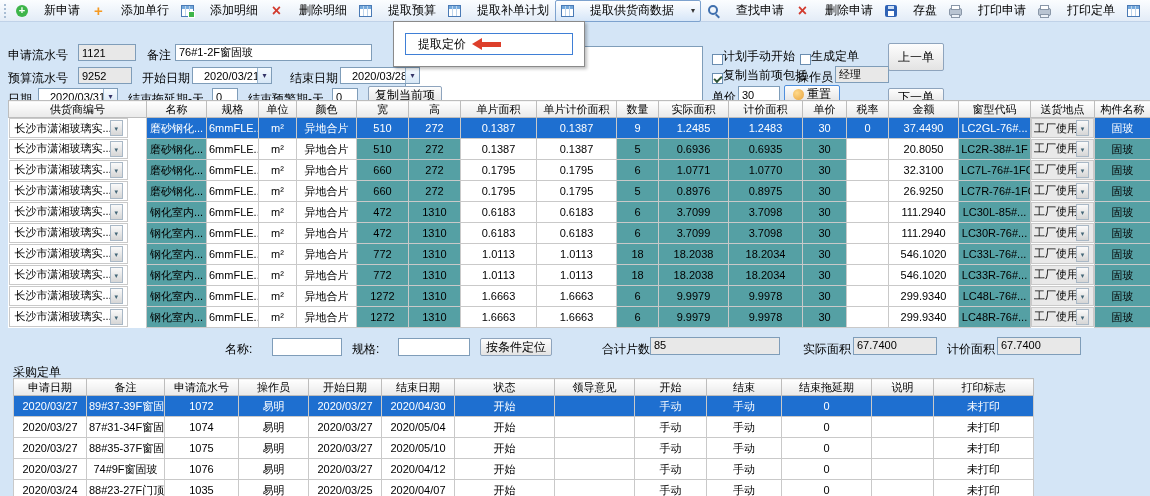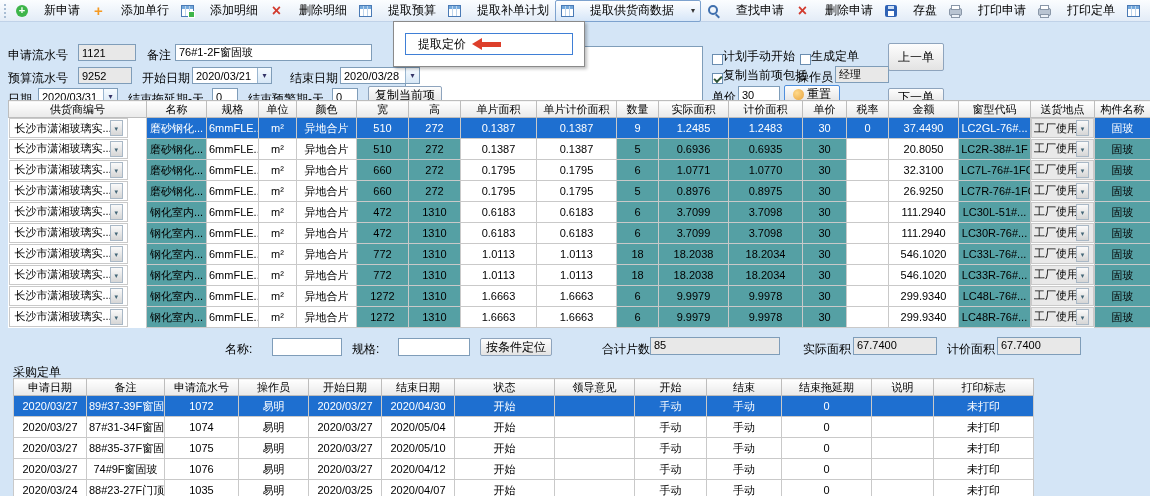--- a/index.html
+++ b/index.html
@@ -36,21 +36,21 @@
   .i-import-data::after{content:"";position:absolute;left:4px;top:3px;border-left:5px solid #fff;border-top:3px solid transparent;border-bottom:3px solid transparent;}
 
   
   .formarea{position:absolute;left:0;top:22px;width:1150px;height:78px;}
   .flabel{position:absolute;white-space:nowrap;font-size:12px;}
   .finput{position:absolute;border:1px solid #7f9db9;background:#fff;font-size:11px;
     font-family:"Liberation Sans",sans-serif;padding:0 3px;box-sizing:border-box;height:17px;}
   .fro{background:#e8e8e8;}
   .combo{position:absolute;border:1px solid #7f9db9;background:#fff;height:17px;box-sizing:border-box;
     display:flex;align-items:center;font-size:11px;}
-  .combo .cval{flex:1;padding-left:3px;white-space:nowrap;overflow:hidden;}
+  .combo .cval{flex:1;padding-left:11px;white-space:nowrap;overflow:hidden;}
   .combo .cdd{width:13px;height:100%;background:linear-gradient(#f6fbff,#d7e7f6);border-left:1px solid #9ab6d0;
     font-size:8px;color:#336;display:flex;align-items:center;justify-content:center;}
   .xpbtn{position:absolute;background:linear-gradient(#fdfdfd,#e3e3e3);border:1px solid #8ea4bd;border-radius:2px;
     font-size:12px;display:flex;align-items:center;justify-content:center;box-sizing:border-box;cursor:default;white-space:nowrap;}
   .cbrow{position:absolute;display:flex;align-items:flex-end;white-space:nowrap;}
   .cb{width:11px;height:11px;background:#fff;border:1px solid #6a8db0;display:inline-block;position:relative;box-sizing:border-box;}
   .cb.on::after{content:"";position:absolute;left:1px;top:2px;width:6px;height:3px;
     border-left:2px solid #2c5234;border-bottom:2px solid #2c5234;transform:rotate(-45deg);}
   .notebox{position:absolute;left:405px;top:24px;width:296px;height:53px;background:#fff;border:1px solid #7f9db9;}
   .reset-ic{width:11px;height:11px;border-radius:50%;background:radial-gradient(circle at 35% 35%,#ffd98a,#e8a33d);margin-right:3px;display:inline-block;}
@@ -377,21 +377,21 @@
             <td class="teal">472</td>
             <td class="teal">1310</td>
             <td>0.6183</td>
             <td>0.6183</td>
             <td class="teal">6</td>
             <td class="teal">3.7099</td>
             <td class="teal">3.7098</td>
             <td class="teal">30</td>
             <td></td>
             <td>111.2940</td>
-            <td class="teal">LC30L-51#...</td>
+            <td class="teal">LC30L-85#...</td>
             <td class="c-dest combo">
               <span class="cmbtxt">工厂使用</span>
               <span class="cmbarw">▾</span>
             </td>
             <td class="teal">固玻</td>
           </tr>
           <tr>
             <td class="c-sup combo">
               <span class="cmbtxt">长沙市潇湘玻璃实...</span>
               <span class="cmbarw">▾</span>

